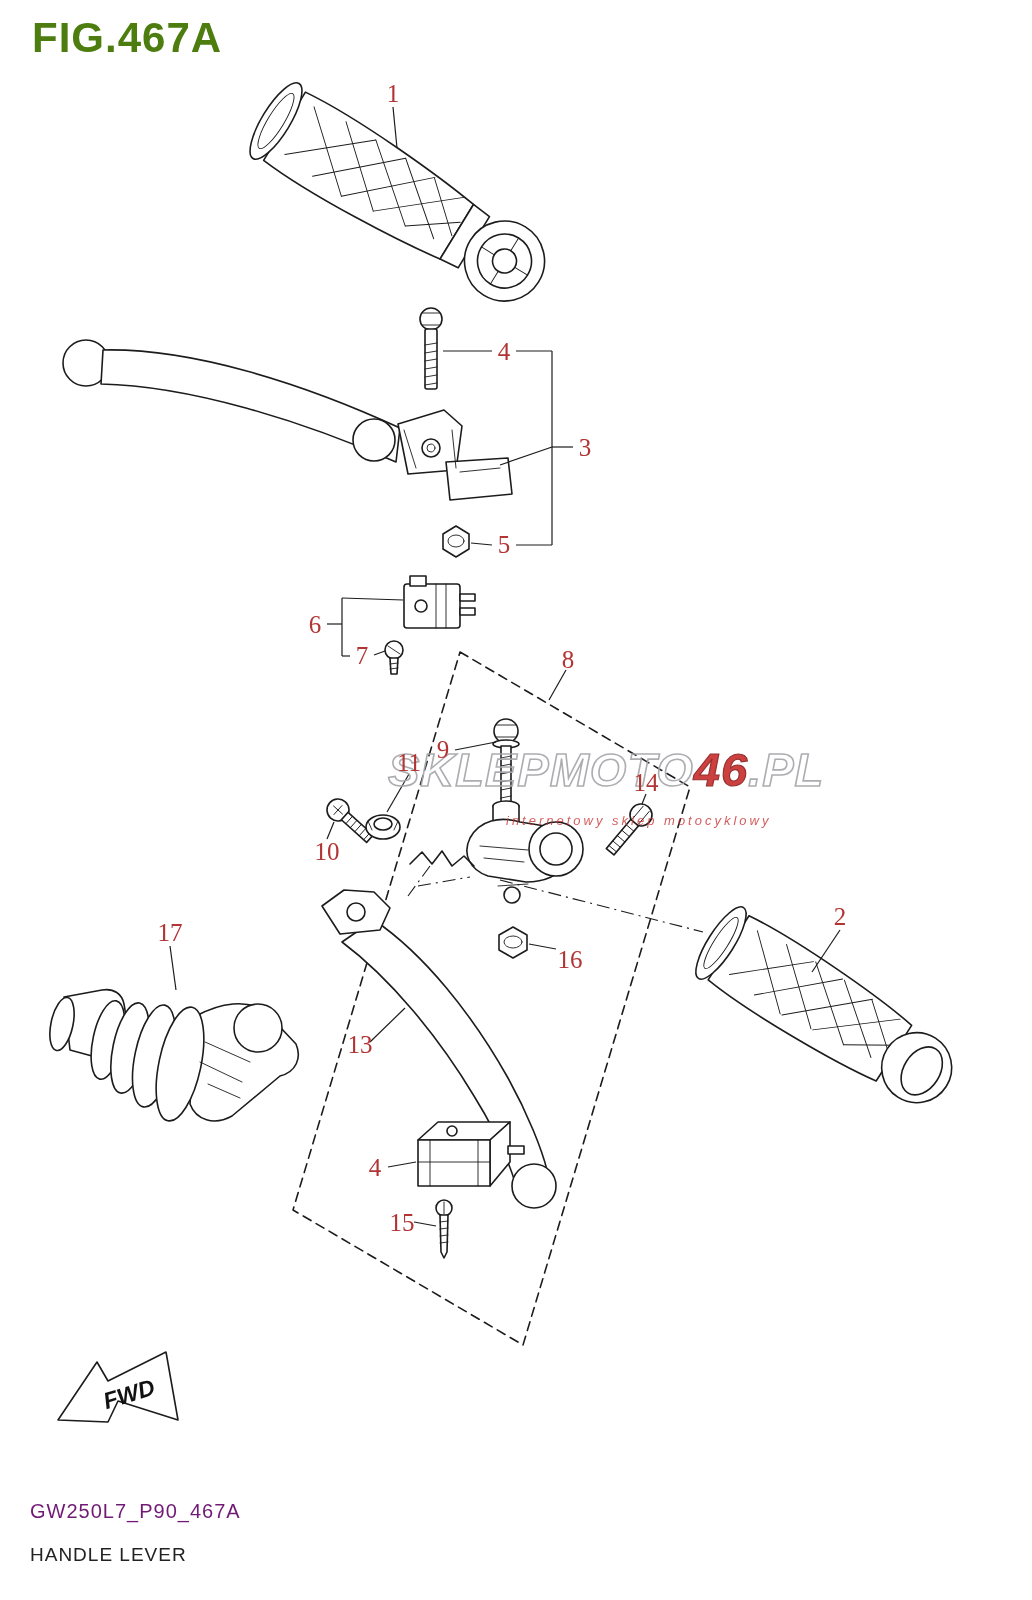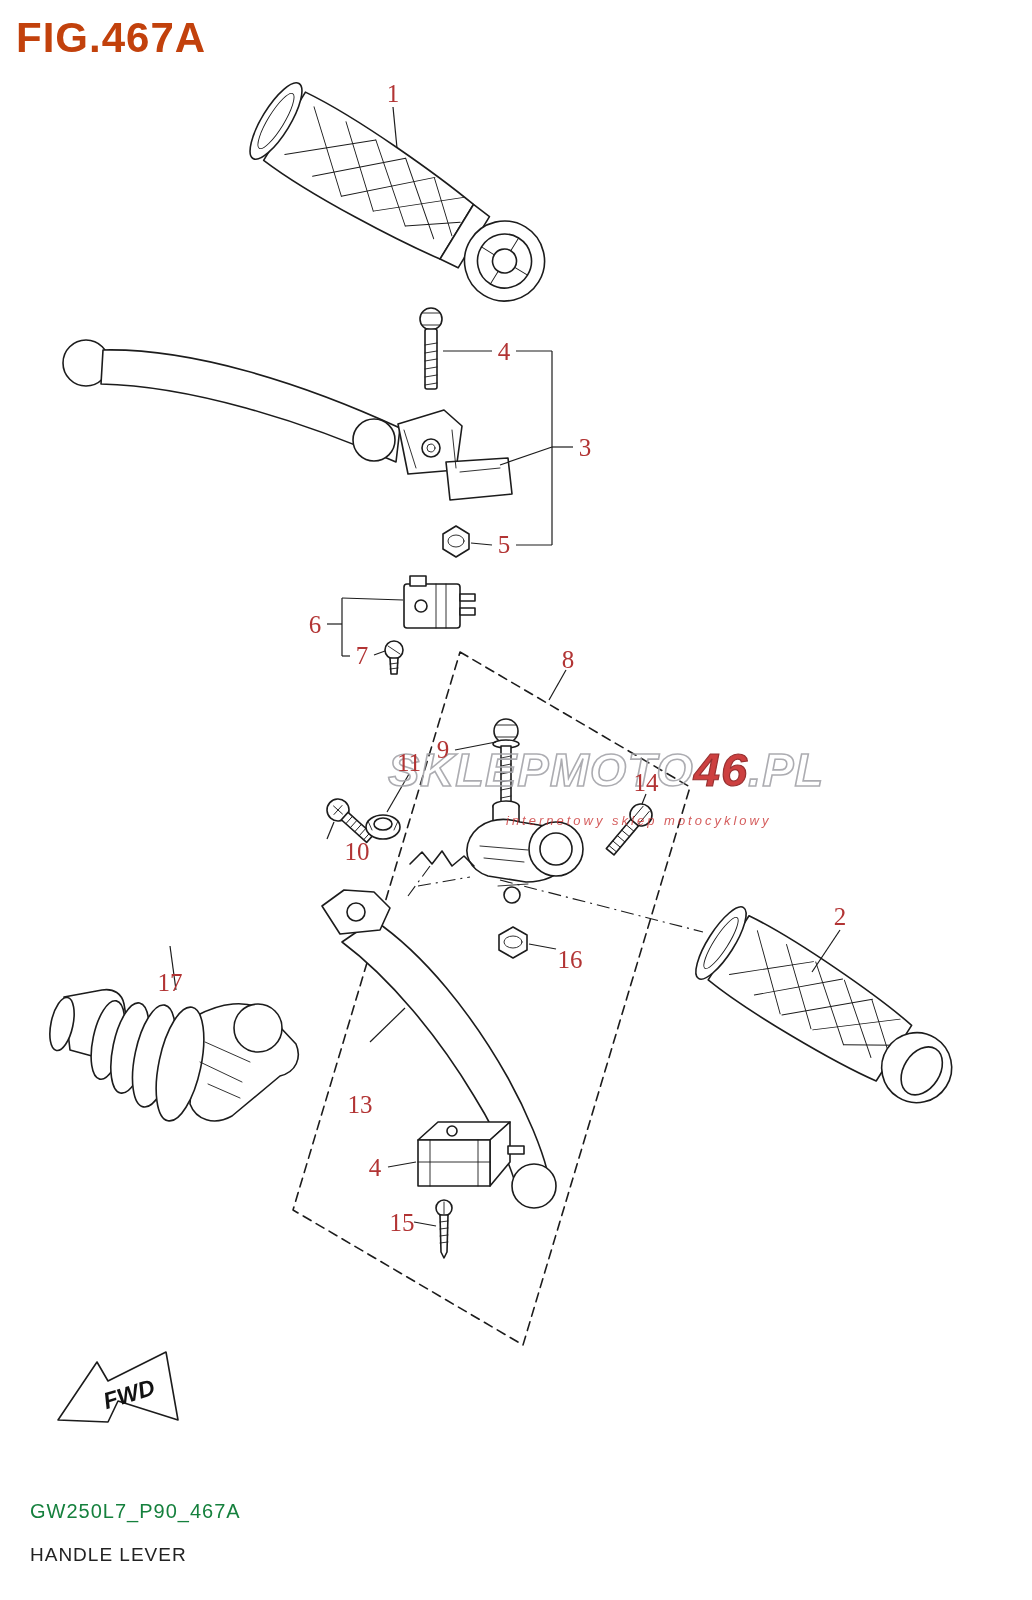--- a/index.html
+++ b/index.html
@@ -1,22 +1,22 @@
 <!DOCTYPE html>
 <html style="--callout: #b23434; --wm-red: #c93030;"><head>
 <meta charset="utf-8">
 <style>
   * { margin:0; padding:0; box-sizing:border-box; }
   html,body { width:1032px; height:1600px; background:#fff; }
   body { font-family:"Liberation Sans", sans-serif; position:relative; overflow:hidden; }
   .page { position:absolute; inset:0; background:#fff; }
 
   .fig-title {
-    position:absolute; left:16px; top:14px;
-    font-size:42px; font-weight:800; letter-spacing:1px; color:#c2410c;
+    position:absolute; left:32px; top:14px;
+    font-size:42px; font-weight:800; letter-spacing:1px; color:#4d7c0f;
   }
 
   svg.art { position:absolute; left:0; top:0; width:1032px; height:1600px; }
 
   .ln      { fill:none; stroke:#1c1c1c; stroke-width:1.6; stroke-linecap:round; stroke-linejoin:round; }
   .ln-thin { fill:none; stroke:#1c1c1c; stroke-width:0.9; stroke-linecap:round; stroke-linejoin:round; }
   .fillw   { fill:#fff; stroke:#1c1c1c; stroke-width:1.6; stroke-linecap:round; stroke-linejoin:round; }
   .leader  { fill:none; stroke:#1c1c1c; stroke-width:1.2; }
   .dash    { stroke-dasharray:9 6; }
   .dashdot { fill:none; stroke:#1c1c1c; stroke-width:1.1; stroke-dasharray:13 5 2 5; }
@@ -33,21 +33,21 @@
   .wm-outline { color:rgba(255,255,255,.08); -webkit-text-stroke:1.6px #a6a6ab; }
   .wm-red { color:var(--wm-red,#c93030); -webkit-text-stroke:1.2px #8f2020; }
   .wm-sub { margin-top:16px; margin-left:118px; font-size:13px; font-style:italic;
             letter-spacing:3px; color:var(--wm-red,#c93030); opacity:.85; }
 
   .fwd-label {
     position:absolute; left:103px; top:1381px; transform:rotate(-17deg);
     font-size:23px; font-style:italic; font-weight:bold; color:#111;
   }
 
-  .footer-code { position:absolute; left:30px; top:1500px; font-size:20px; letter-spacing:1px; color:#15803d; }
+  .footer-code { position:absolute; left:30px; top:1500px; font-size:20px; letter-spacing:1px; color:#701a75; }
   .footer-name { position:absolute; left:30px; top:1544px; font-size:19px; letter-spacing:1px; color:#222; }
 </style>
 </head>
 <body>
 
 <div class="page">
 
   <div class="fig-title">FIG.467A</div>
 
   <svg class="art" viewBox="0 0 1032 1600" xmlns="http://www.w3.org/2000/svg">
@@ -245,25 +245,25 @@
       <div class="callout" style="left: 393px; top: 93px;">1</div>
       <div class="callout" style="left: 504px; top: 351px;">4</div>
       <div class="callout" style="left: 585px; top: 447px;">3</div>
       <div class="callout" style="left: 504px; top: 544px;">5</div>
       <div class="callout" style="left: 315px; top: 624px;">6</div>
       <div class="callout" style="left: 362px; top: 655px;">7</div>
       <div class="callout" style="left: 568px; top: 659px;">8</div>
       <div class="callout" style="left: 443px; top: 749px;">9</div>
       <div class="callout" style="left: 409px; top: 762px;">11</div>
       <div class="callout" style="left: 646px; top: 782px;">14</div>
-      <div class="callout" style="left: 327px; top: 851px; margin-left: 30px;">10</div>
-      <div class="callout" style="left: 170px; top: 982px;">17</div>
+      <div class="callout" style="left: 327px; top: 851px;">10</div>
+      <div class="callout" style="left: 170px; top: 932px;">17</div>
       <div class="callout" style="left: 840px; top: 916px;">2</div>
       <div class="callout" style="left: 570px; top: 949px; margin-top: 10px;">16</div>
-      <div class="callout" style="left: 360px; top: 1104px;">13</div>
+      <div class="callout" style="left: 360px; top: 1044px;">13</div>
       <div class="callout" style="left: 375px; top: 1167px;">4</div>
       <div class="callout" style="left: 402px; top: 1222px;">15</div>
     </div>
 
   <div class="fwd-label">FWD</div>
 
   <div class="footer-code">GW250L7_P90_467A</div>
   <div class="footer-name">HANDLE LEVER</div>
 
 </div>

